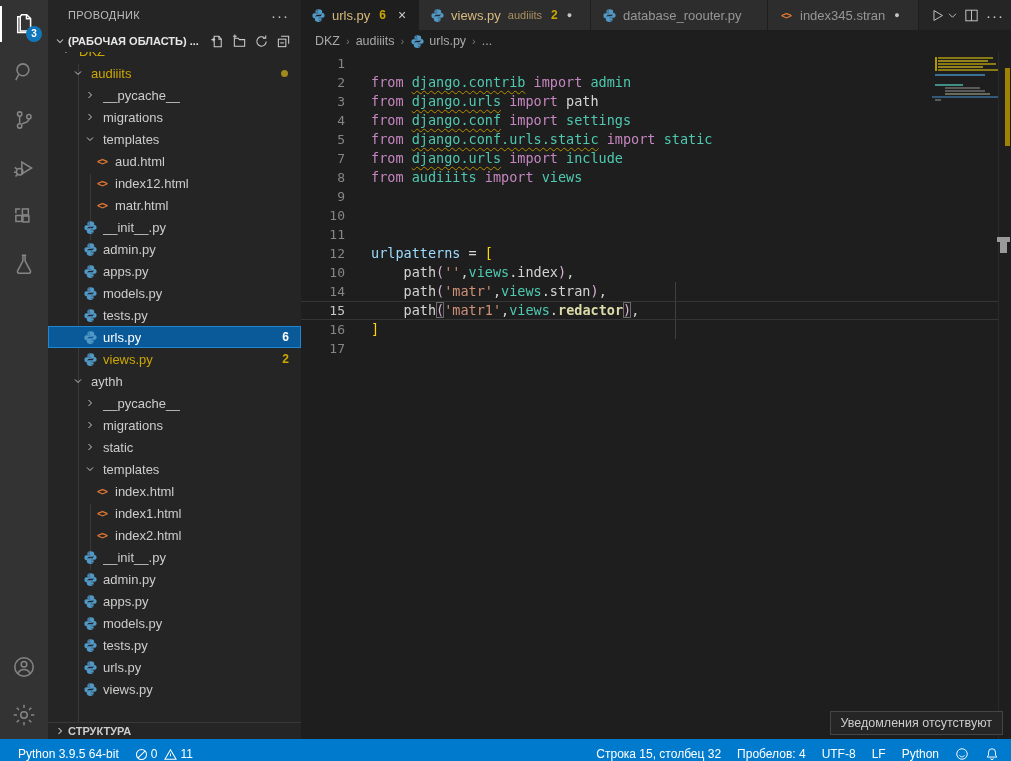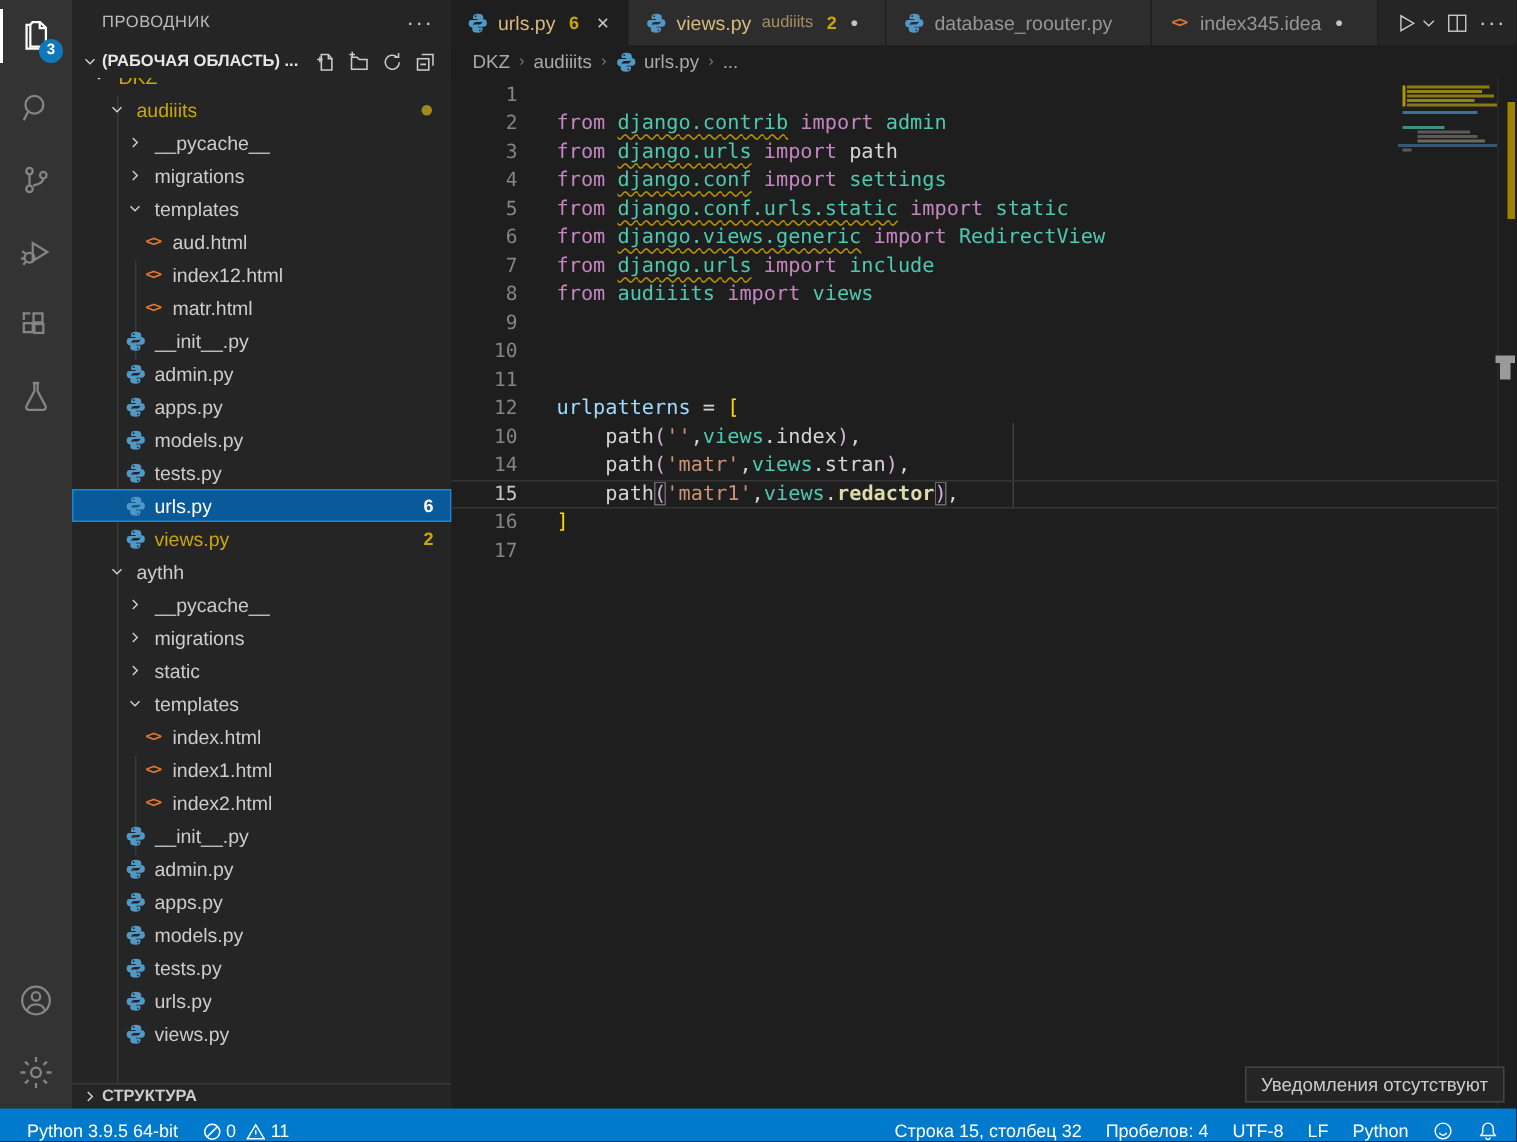--- a/index.html
+++ b/index.html
@@ -528,21 +528,21 @@
               <path d="M7.9 1.2c-2 0-3.2.9-3.2 2.2v1.6h3.2v.6H3.5C2.1 5.6 1.5 6.8 1.5 8.2c0 1.5.8 2.6 2.1 2.6h1.2V9.2c0-1.2 1-2.1 2.2-2.1h3c1.1 0 1.9-.9 1.9-2V3.4c0-1.3-1.4-2.2-4-2.2zM6.5 2.3a.65.65 0 1 1 0 1.3.65.65 0 0 1 0-1.3z"></path>
               <path d="M8.1 14.8c2 0 3.2-.9 3.2-2.2V11H8.1v-.6h4.4c1.4 0 2-1.2 2-2.6 0-1.5-.8-2.6-2.1-2.6h-1.2v1.6c0 1.2-1 2.1-2.2 2.1H6c-1.1 0-1.9.9-1.9 2v1.7c0 1.3 1.4 2.2 4 2.2zm1.4-1.1a.65.65 0 1 1 0-1.3.65.65 0 0 1 0 1.3z"></path>
             </svg>
           </span>
           <span class="tlabel">database_roouter.py</span>
         </div>
         <div class="tab" style="width: 151px;">
           <span class="ficon">
             <span class="html-glyph">&lt;&gt;</span>
           </span>
-          <span class="tlabel">index345.idea</span>
+          <span class="tlabel">index345.stran</span>
           <span class="tdot">●</span>
         </div>
       </div>
     <div class="editor-actions">
       <span class="ea">
           <svg width="17" height="17" viewBox="0 0 24 24">
             <path d="M7 5v14l12-7z"></path>
           </svg>
         </span>
       <span class="ea" style="width:14px;margin-left:-4px;">
@@ -575,21 +575,20 @@
       </div>
 
     <div class="code-area">
       <div class="indent-guide"></div>
       <div class="code" id="code">
           <div class="cl"><span class="ln">1</span><span></span></div>
           <div class="cl"><span class="ln">2</span><span><span class="tk-kw">from </span><span class="tk-modu">django.contrib</span><span class="tk-pl"> </span><span class="tk-kw">import </span><span class="tk-mod">admin</span></span></div>
           <div class="cl"><span class="ln">3</span><span><span class="tk-kw">from </span><span class="tk-modu">django.urls</span><span class="tk-pl"> </span><span class="tk-kw">import </span><span class="tk-pl">path</span></span></div>
           <div class="cl"><span class="ln">4</span><span><span class="tk-kw">from </span><span class="tk-modu">django.conf</span><span class="tk-pl"> </span><span class="tk-kw">import </span><span class="tk-mod">settings</span></span></div>
           <div class="cl"><span class="ln">5</span><span><span class="tk-kw">from </span><span class="tk-modu">django.conf.urls.static</span><span class="tk-pl"> </span><span class="tk-kw">import </span><span class="tk-mod">static</span></span></div>
-          <div class="cl"><span class="ln">6</span><span><span class="tk-kw">from </span><span class="tk-modu">django.views.generic</span><span class="tk-pl"> </span><span class="tk-kw">import </span><span class="tk-mod">RedirectView</span></span></div>
           <div class="cl"><span class="ln">7</span><span><span class="tk-kw">from </span><span class="tk-modu">django.urls</span><span class="tk-pl"> </span><span class="tk-kw">import </span><span class="tk-mod">include</span></span></div>
           <div class="cl"><span class="ln">8</span><span><span class="tk-kw">from </span><span class="tk-mod">audiiits</span><span class="tk-pl"> </span><span class="tk-kw">import </span><span class="tk-mod">views</span></span></div>
           <div class="cl"><span class="ln">9</span><span></span></div>
           <div class="cl"><span class="ln">10</span><span></span></div>
           <div class="cl"><span class="ln">11</span><span></span></div>
           <div class="cl"><span class="ln">12</span><span><span class="tk-var">urlpatterns</span><span class="tk-pl"> = </span><span class="tk-br">[</span></span></div>
           <div class="cl"><span class="ln">10</span><span><span class="tk-pl">    path</span><span class="tk-par">(</span><span class="tk-str">''</span><span class="tk-pl">,</span><span class="tk-mod">views</span><span class="tk-pl">.index</span><span class="tk-par">)</span><span class="tk-pl">,</span></span></div>
           <div class="cl"><span class="ln">14</span><span><span class="tk-pl">    path</span><span class="tk-par">(</span><span class="tk-str">'matr'</span><span class="tk-pl">,</span><span class="tk-mod">views</span><span class="tk-pl">.stran</span><span class="tk-par">)</span><span class="tk-pl">,</span></span></div>
           <div class="cl current"><span class="ln">15</span><span><span class="tk-pl">    path</span><span class="tk-pm">(</span><span class="tk-str">'matr1'</span><span class="tk-pl">,</span><span class="tk-mod">views</span><span class="tk-pl">.</span><span class="tk-fn">redactor</span><span class="tk-pm">)</span><span class="tk-pl">,</span></span></div>
           <div class="cl"><span class="ln">16</span><span><span class="tk-br">]</span></span></div>

